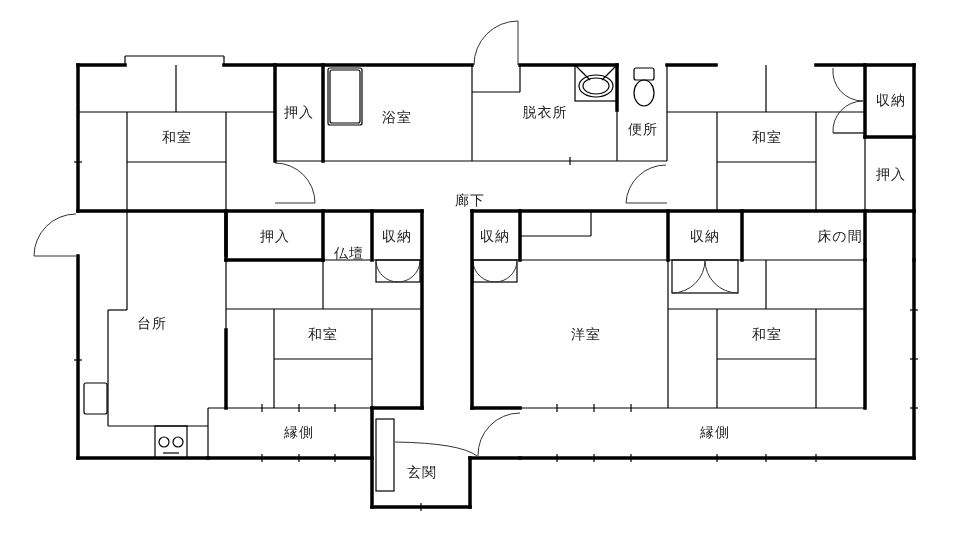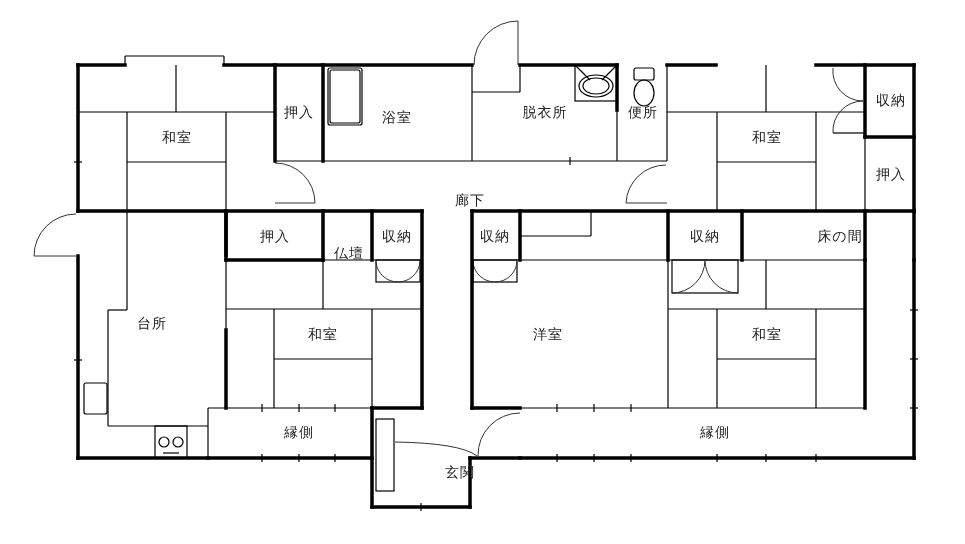--- a/index.html
+++ b/index.html
@@ -187,30 +187,30 @@
       <line x1="74" y1="360" x2="82" y2="360"></line>
     <line x1="421" y1="511" x2="421" y2="503"></line>
     <line x1="570" y1="157" x2="570" y2="165"></line>
   </g>
 </svg>
 
 <div class="lbl" style="left:177px;top:138px">和室</div>
 <div class="lbl" style="left:299px;top:113px">押入</div>
 <div class="lbl" style="left:397px;top:118px">浴室</div>
 <div class="lbl" style="left:545px;top:113px">脱衣所</div>
-<div class="lbl" style="left:643px;top:113px">便所</div>
+<div class="lbl" style="left:643px;top:130px">便所</div>
 <div class="lbl" style="left:767px;top:138px">和室</div>
 <div class="lbl" style="left:891px;top:101px">収納</div>
 <div class="lbl" style="left:891px;top:175px">押入</div>
 <div class="lbl" style="left:470px;top:201px">廊下</div>
 <div class="lbl" style="left:275px;top:237px">押入</div>
 <div class="lbl" style="left:349px;top:254px">仏壇</div>
 <div class="lbl" style="left:397px;top:237px">収納</div>
 <div class="lbl" style="left:495px;top:237px">収納</div>
 <div class="lbl" style="left:705px;top:237px">収納</div>
 <div class="lbl" style="left:840px;top:237px">床の間</div>
 <div class="lbl" style="left:152px;top:324px">台所</div>
 <div class="lbl" style="left:323px;top:335px">和室</div>
-<div class="lbl" style="left:548px;top:335px">洋室</div>
+<div class="lbl" style="left:586px;top:335px">洋室</div>
 <div class="lbl" style="left:767px;top:335px">和室</div>
 <div class="lbl" style="left:299px;top:433px">縁側</div>
 <div class="lbl" style="left:715px;top:433px">縁側</div>
-<div class="lbl" style="left:460px;top:473px">玄関</div>
+<div class="lbl" style="left:422px;top:473px">玄関</div>
 
 </body></html>

